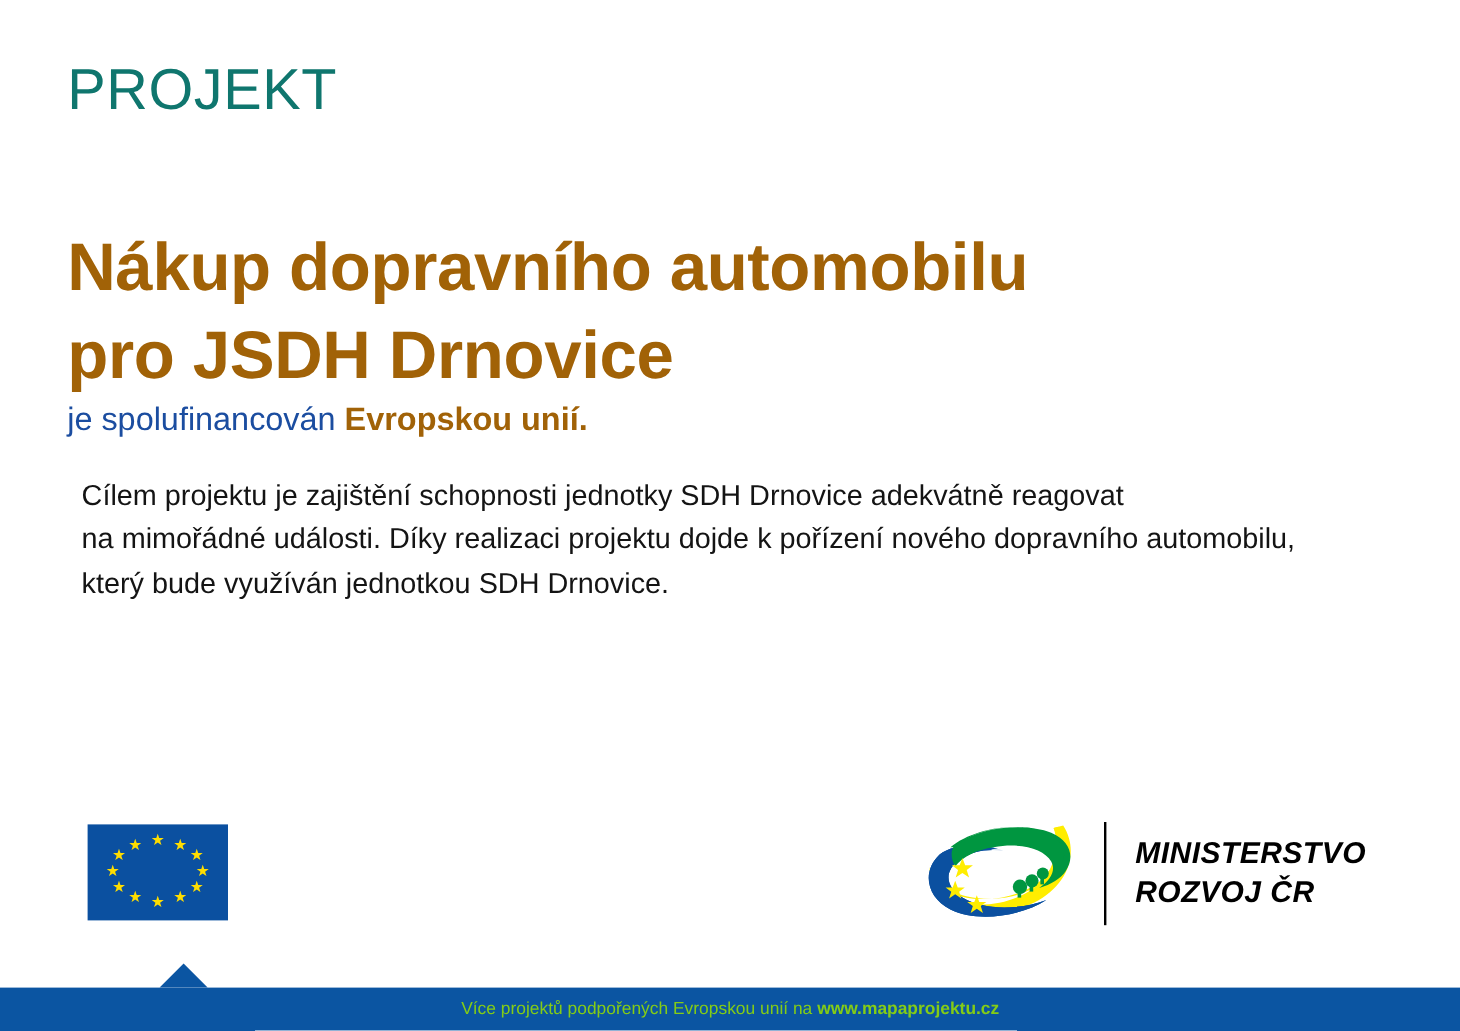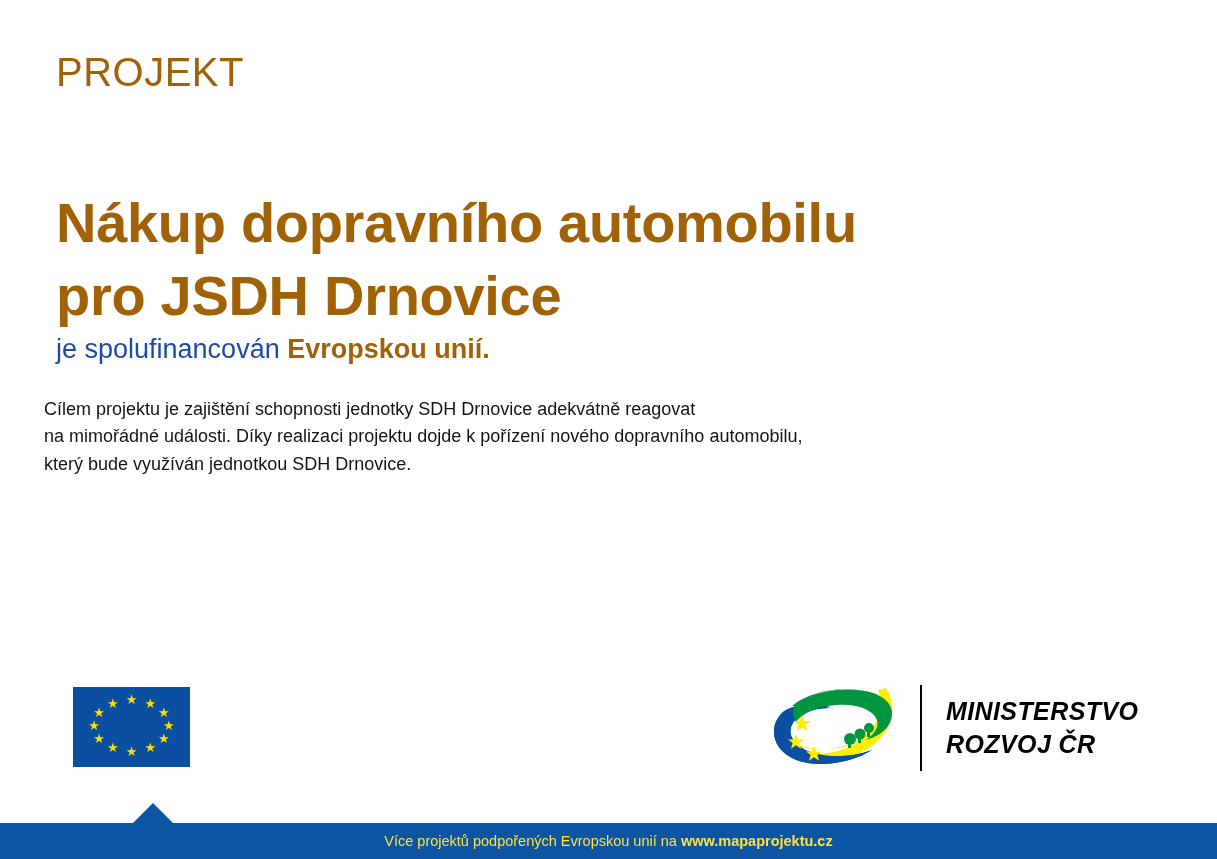--- a/index.html
+++ b/index.html
@@ -18,24 +18,24 @@
     height: 859px;
     background: #ffffff;
     overflow: hidden;
   }
 
   
   .eyebrow {
     position: absolute;
     left: 56px;
     top: 52px;
-    font-size: 40px;
+    font-size: 48px;
     line-height: 1.0;
     letter-spacing: 0.5px;
-    color: #a16207;
+    color: #0f766e;
     font-weight: 400;
     white-space: nowrap;
   }
 
   
   .title {
     position: absolute;
     left: 56px;
     top: 148px;
     width: 1010px;
@@ -59,24 +59,24 @@
     white-space: nowrap;
   }
   .cofin b {
     font-weight: 700;
     color: #a16207;
   }
 
   
   .body-text {
     position: absolute;
-    left: 44px;
+    left: 68px;
     top: 396px;
     width: 1130px;
-    font-size: 18px;
+    font-size: 24px;
     line-height: 1.52;
     color: #141414;
     font-weight: 400;
   }
   .body-text .line { display: block; white-space: nowrap; }
 
   
   .logo-band {
     position: absolute;
     left: 0;
@@ -176,21 +176,21 @@
     left: 0;
     top: 823px;
     width: 1217px;
     height: 36px;
     background: #0b55a2;
     display: flex;
     align-items: center;
     justify-content: center;
   }
   .footer-text {
-    color: #fde047;
+    color: #84cc16;
     font-size: 14.5px;
     line-height: 1;
     font-weight: 400;
     white-space: nowrap;
   }
   .footer-text b { font-weight: 700; }
 </style>
 </head>
 <body>
 

